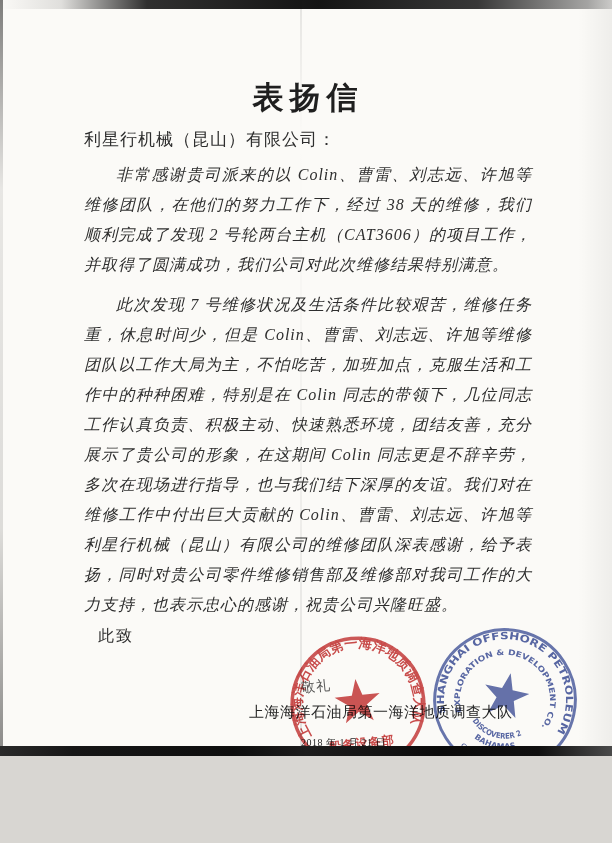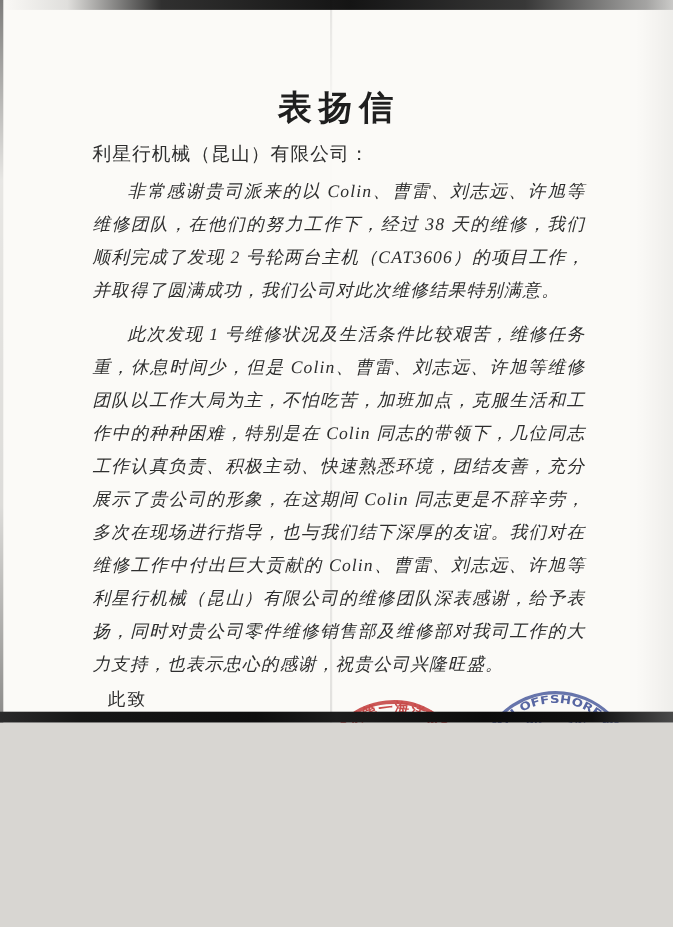--- a/index.html
+++ b/index.html
@@ -2,21 +2,21 @@
 <html><head>
 <meta charset="utf-8">
 <style>
   html,body{margin:0;padding:0;}
   body{
     width:612px;height:843px;
     background:#d8d6d2;
     font-family:"Liberation Serif","DejaVu Serif",serif;
   }
   .page{
-    position:relative;width:612px;height:657px;overflow:hidden;
+    position:relative;width:612px;height:756px;overflow:hidden;
     background:#fbfaf7;color:#2e2e2e;
   }
   
   .edge-top{
     position:absolute;top:0;left:0;width:100%;height:9px;z-index:5;
     background:linear-gradient(to right,
       rgba(25,25,25,0) 0%,rgba(25,25,25,.12) 10%,rgba(20,20,20,.88) 24%,
       rgba(8,8,8,.95) 52%,rgba(35,35,35,.9) 78%,rgba(95,95,95,.55) 96%,rgba(120,120,120,.3) 100%);
   }
   .edge-bottom{
@@ -70,21 +70,21 @@
 
   <div class="edge-top"></div>
   <div class="edge-left"></div>
   <div class="crease"></div>
   <div class="shade-right"></div>
 
   <div class="content">
     <h1 class="title">表扬信</h1>
     <div class="salutation">利星行机械（昆山）有限公司：</div>
     <p class="para first">非常感谢贵司派来的以 Colin、曹雷、刘志远、许旭等维修团队，在他们的努力工作下，经过 38 天的维修，我们顺利完成了发现 2 号轮两台主机（CAT3606）的项目工作，并取得了圆满成功，我们公司对此次维修结果特别满意。</p>
-    <p class="para second">此次发现 1 号维修状况及生活条件比较艰苦，维修任务重，休息时间少，但是 Colin、曹雷、刘志远、许旭等维修团队以工作大局为主，不怕吃苦，加班加点，克服生活和工作中的种种困难，特别是在 Colin 同志的带领下，几位同志工作认真负责、积极主动、快速熟悉环境，团结友善，充分展示了贵公司的形象，在这期间 Colin 同志更是不辞辛劳，多次在现场进行指导，也与我们结下深厚的友谊。我们对在维修工作中付出巨大贡献的 Colin、曹雷、刘志远、许旭等利星行机械（昆山）有限公司的维修团队深表感谢，给予表扬，同时对贵公司零件维修销售部及维修部对我司工作的大力支持，也表示忠心的感谢，祝贵公司兴隆旺盛。</p>
+    <p class="para second">此次发现 7 号维修状况及生活条件比较艰苦，维修任务重，休息时间少，但是 Colin、曹雷、刘志远、许旭等维修团队以工作大局为主，不怕吃苦，加班加点，克服生活和工作中的种种困难，特别是在 Colin 同志的带领下，几位同志工作认真负责、积极主动、快速熟悉环境，团结友善，充分展示了贵公司的形象，在这期间 Colin 同志更是不辞辛劳，多次在现场进行指导，也与我们结下深厚的友谊。我们对在维修工作中付出巨大贡献的 Colin、曹雷、刘志远、许旭等利星行机械（昆山）有限公司的维修团队深表感谢，给予表扬，同时对贵公司零件维修销售部及维修部对我司工作的大力支持，也表示忠心的感谢，祝贵公司兴隆旺盛。</p>
   </div>
 
   <div class="closing">此致</div>
   <div class="salute">敬礼</div>
   <div class="signature">上海海洋石油局第一海洋地质调查大队</div>
   <div class="date">2018 年 1 月 21 日</div>
 
   <div class="stamp stamp-red">
     <svg viewBox="0 0 200 200" width="140" height="140">
       <defs>

